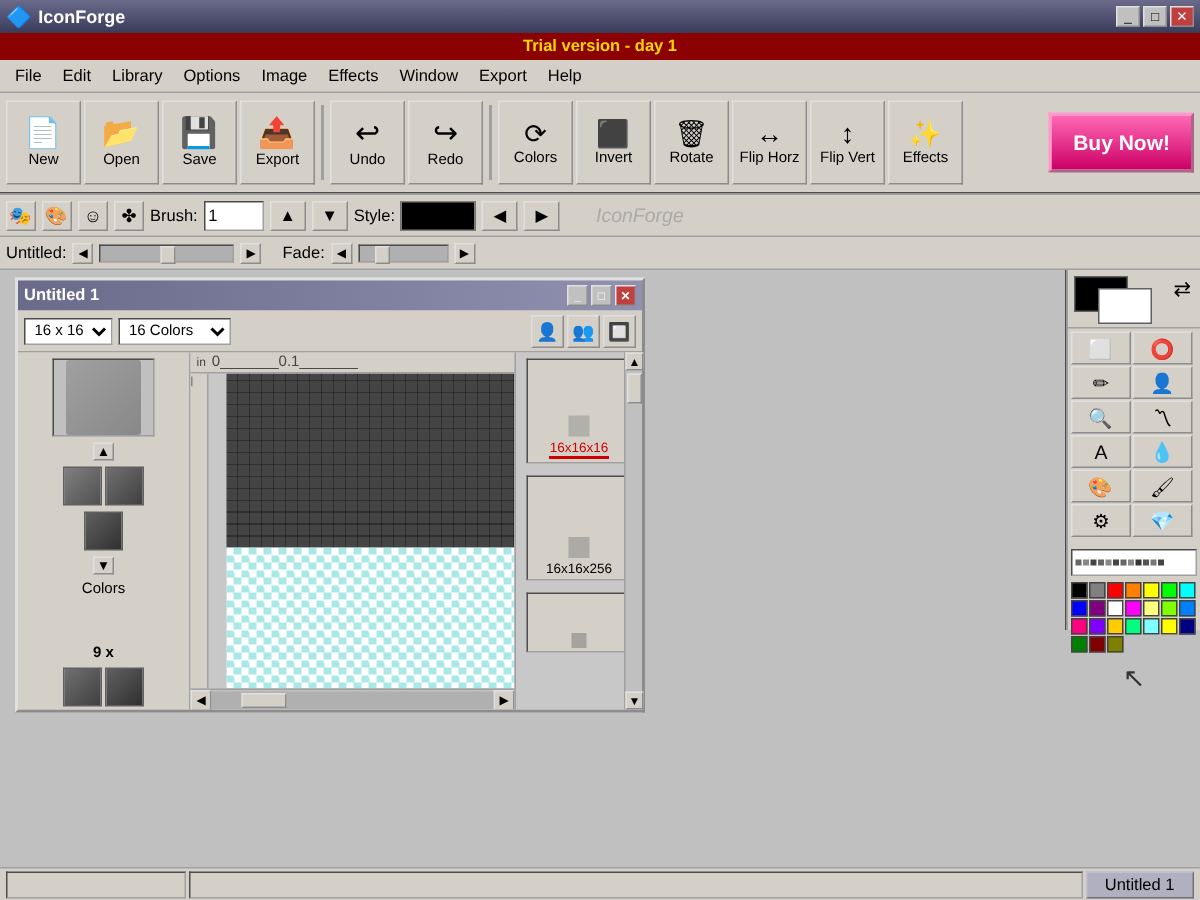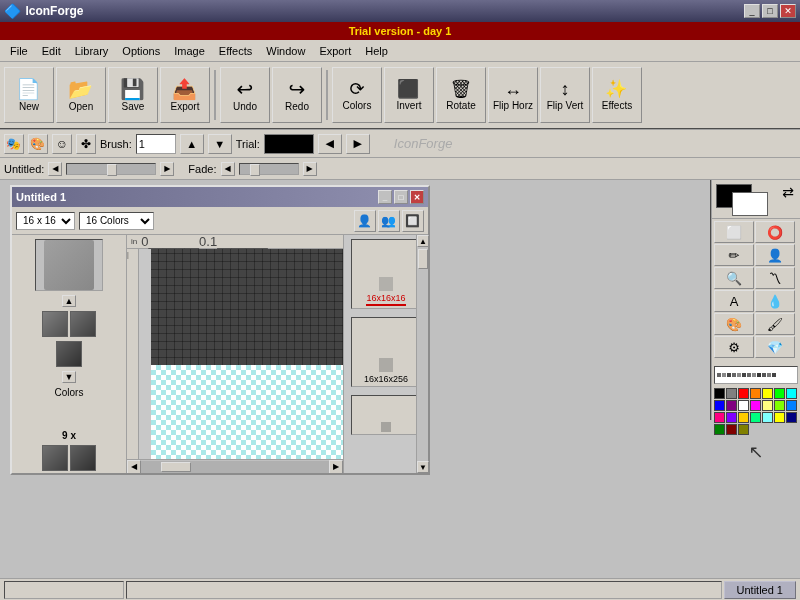--- a/index.html
+++ b/index.html
@@ -644,33 +644,34 @@
     <span>Flip Horz</span>
   </div>
   <div class="tool-btn">
     <span class="icon" style="font-size:18px;">↕</span>
     <span>Flip Vert</span>
   </div>
   <div class="tool-btn">
     <span class="icon" style="font-size:18px;">✨</span>
     <span>Effects</span>
   </div>
+  <button class="buy-now-btn">Buy Now!</button>
 </div>
 
 <div id="secondary-toolbar">
 
   <div class="small-btn" style="width:20px;height:20px;font-size:12px;">🎭</div>
   <div class="small-btn" style="width:20px;height:20px;font-size:12px;">🎨</div>
   <div class="small-btn" style="width:20px;height:20px;font-size:12px;">☺</div>
   <div class="small-btn" style="width:20px;height:20px;font-size:12px;">✤</div>
   <span id="brush-label">Brush:</span>
   <input id="brush-input" type="text" value="1" style="">
   <div class="small-btn">▲</div>
   <div class="small-btn">▼</div>
-  <span id="style-label">Trial:</span>
+  <span id="style-label">Style:</span>
   <div id="style-box"></div>
   <div class="small-btn">◀</div>
   <div class="small-btn">▶</div>
   <span style="margin-left:20px; color:#aaa; font-size:13px; font-style:italic;">IconForge</span>
 </div>
 
 <div id="intensity-bar">
   <span>Untitled:</span>
   <div class="arr-btn">◀</div>
   <div class="slider-track">
@@ -741,21 +742,21 @@
         <div class="thumb-row">
           <div class="thumb-img" style="background:linear-gradient(135deg,#707070,#404040);"></div>
           <div class="thumb-img" style="background:linear-gradient(135deg,#606060,#303030);"></div>
         </div>
       </div>
 
       <div id="canvas-draw-area">
 
         <div id="canvas-ruler-h">
           <span style="font-size:8px;margin-right:4px;">in</span>
-          <span style="font-size:13px;">0_______0.1_______</span>
+          <span style="font-size:10px;">0_______0.1_______</span>
         </div>
 
         <div id="drawing-canvas" style="position:relative;height:calc(100% - 28px);display:flex;">
 
           <div id="ruler-v" style="position:relative;display:flex;flex-direction:column;padding-top:2px;">
             <span style="font-size:7px;">|</span>
           </div>
 
           <div id="canvas-content" style="position:relative;flex:1;">
             <div class="dark-grid"></div>

